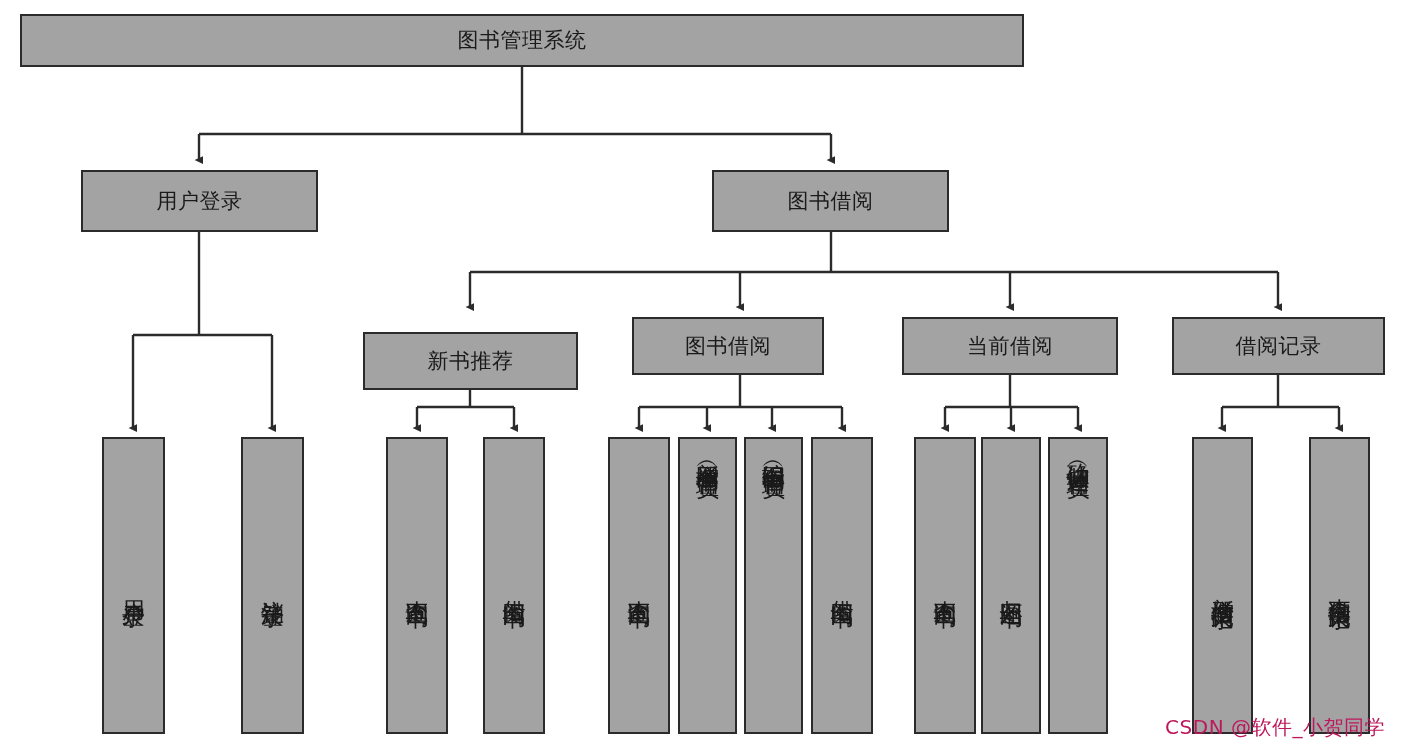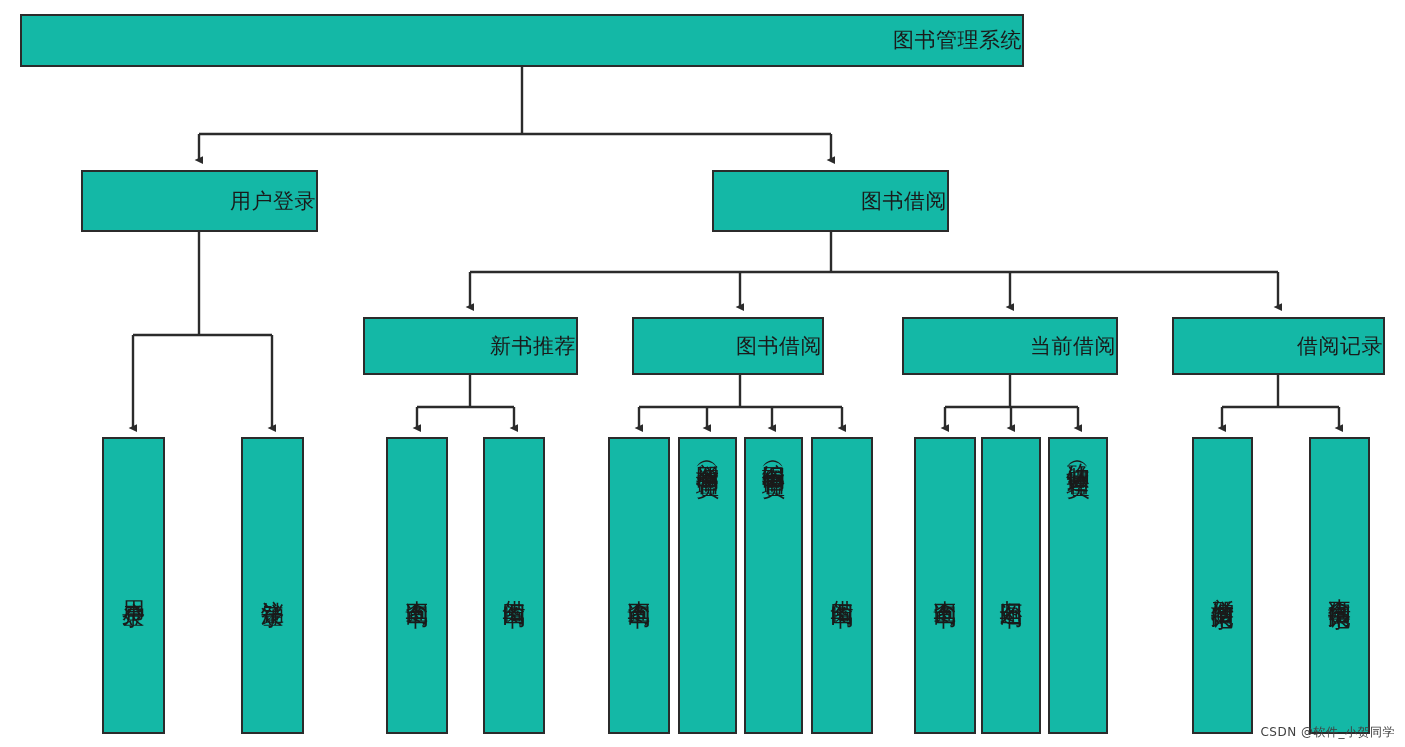--- a/index.html
+++ b/index.html
@@ -20,25 +20,25 @@
   #edge-layer {
     position: absolute;
     left: 0;
     top: 0;
     width: 1405px;
     height: 747px;
   }
   .node {
     position: absolute;
     box-sizing: border-box;
-    background: #14b8a6;
+    background: #a3a3a3;
     border: 2px solid #2b2b2b;
     display: flex;
     align-items: center;
-    justify-content: flex-end;
+    justify-content: center;
     color: #1a1a1a;
     z-index: 3;
     font-family: Liberation Serif, serif;
   }
   .node-label {
     display: block;
     text-align: center;
     line-height: 1.18;
     letter-spacing: 0.5px;
   }
@@ -57,24 +57,24 @@
     letter-spacing: 2px;
     line-height: 1;
     margin: 0 auto;
   }
   .node.vertical.centered {
     align-items: center;
     padding-top: 0;
   }
   #watermark {
     position: absolute;
-    right: 10px;
+    right: 20px;
     bottom: 6px;
-    font-size: 12px;
-    color: #404040;
+    font-size: 20px;
+    color: #be185d;
     white-space: nowrap;
     z-index: 9;
     letter-spacing: 0.5px;
   }
 </style>
 </head>
 <body>
 
 <div id="diagram-root">
 
@@ -133,21 +133,21 @@
     <span class="node-label">图书管理系统</span>
   </div>
 
   <div class="node horizontal" style="left:81px; top:170px; width:237px; height:62px;">
     <span class="node-label">用户登录</span>
   </div>
   <div class="node horizontal" style="left:712px; top:170px; width:237px; height:62px;">
     <span class="node-label">图书借阅</span>
   </div>
 
-  <div class="node horizontal" style="left:363px; top:317px; width:215px; height:58px;">
+  <div class="node horizontal" style="left:363px; top:332px; width:215px; height:58px;">
     <span class="node-label">新书推荐</span>
   </div>
   <div class="node horizontal" style="left:632px; top:317px; width:192px; height:58px;">
     <span class="node-label">图书借阅</span>
   </div>
   <div class="node horizontal" style="left:902px; top:317px; width:216px; height:58px;">
     <span class="node-label">当前借阅</span>
   </div>
   <div class="node horizontal" style="left:1172px; top:317px; width:213px; height:58px;">
     <span class="node-label">借阅记录</span>

